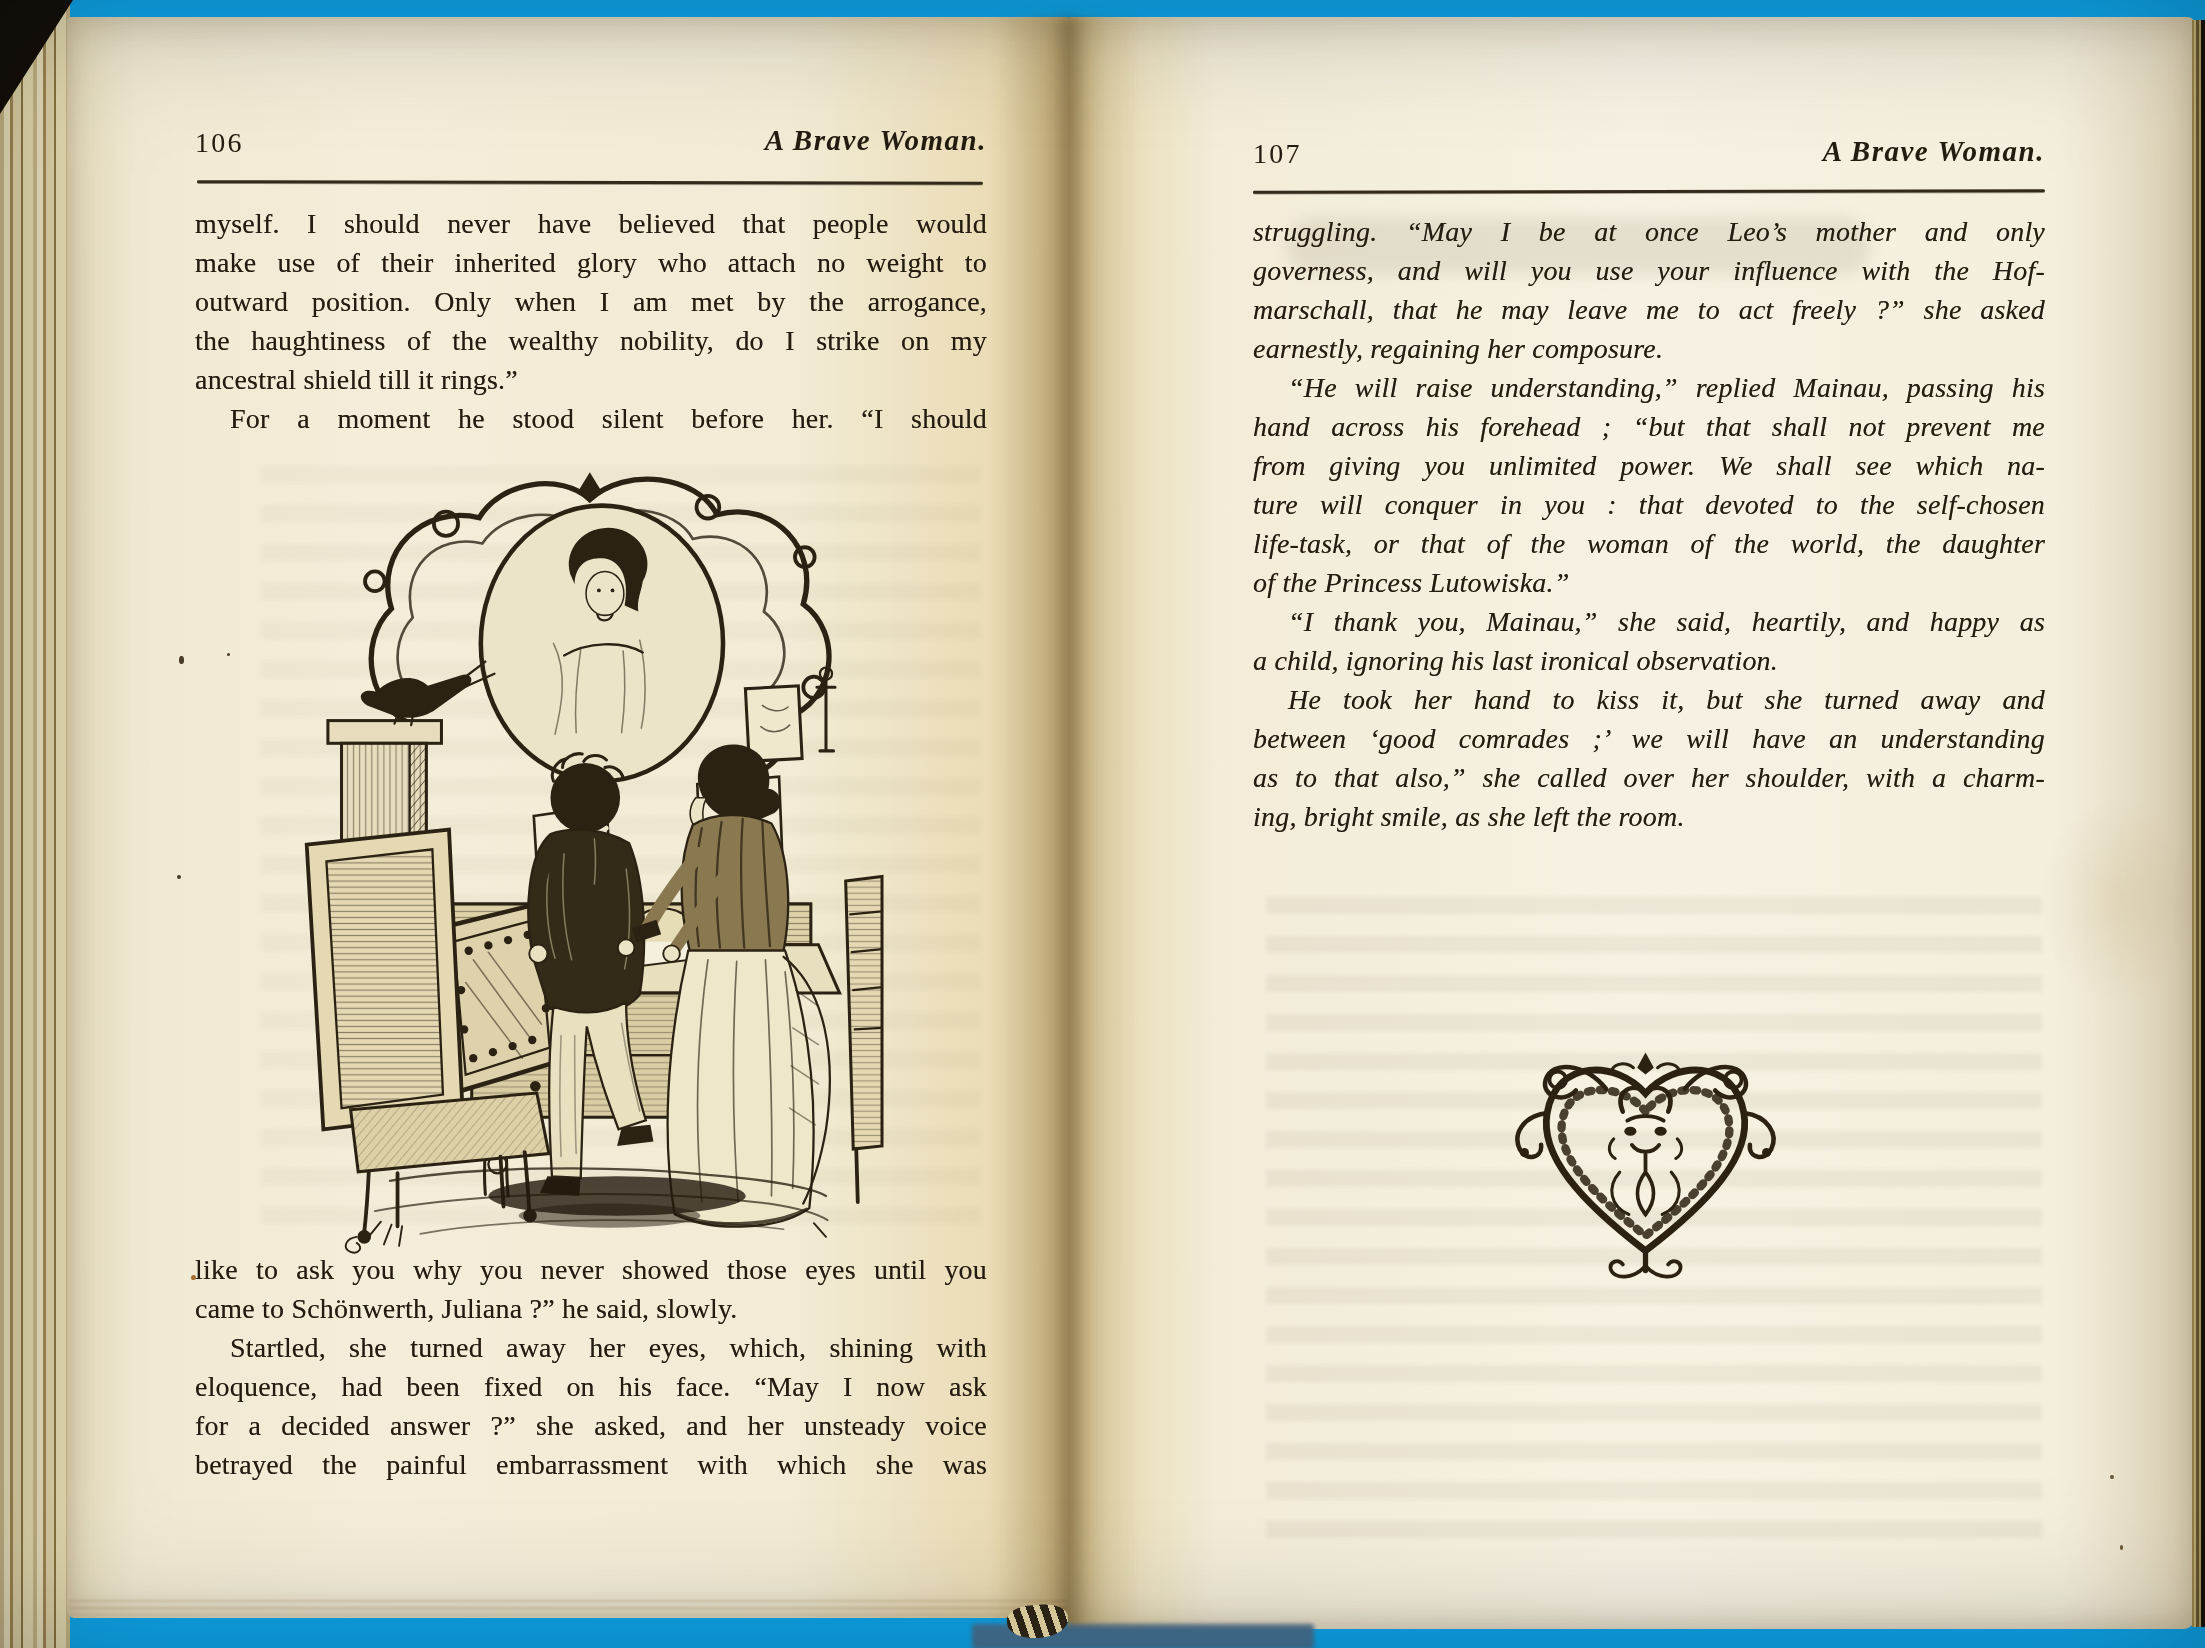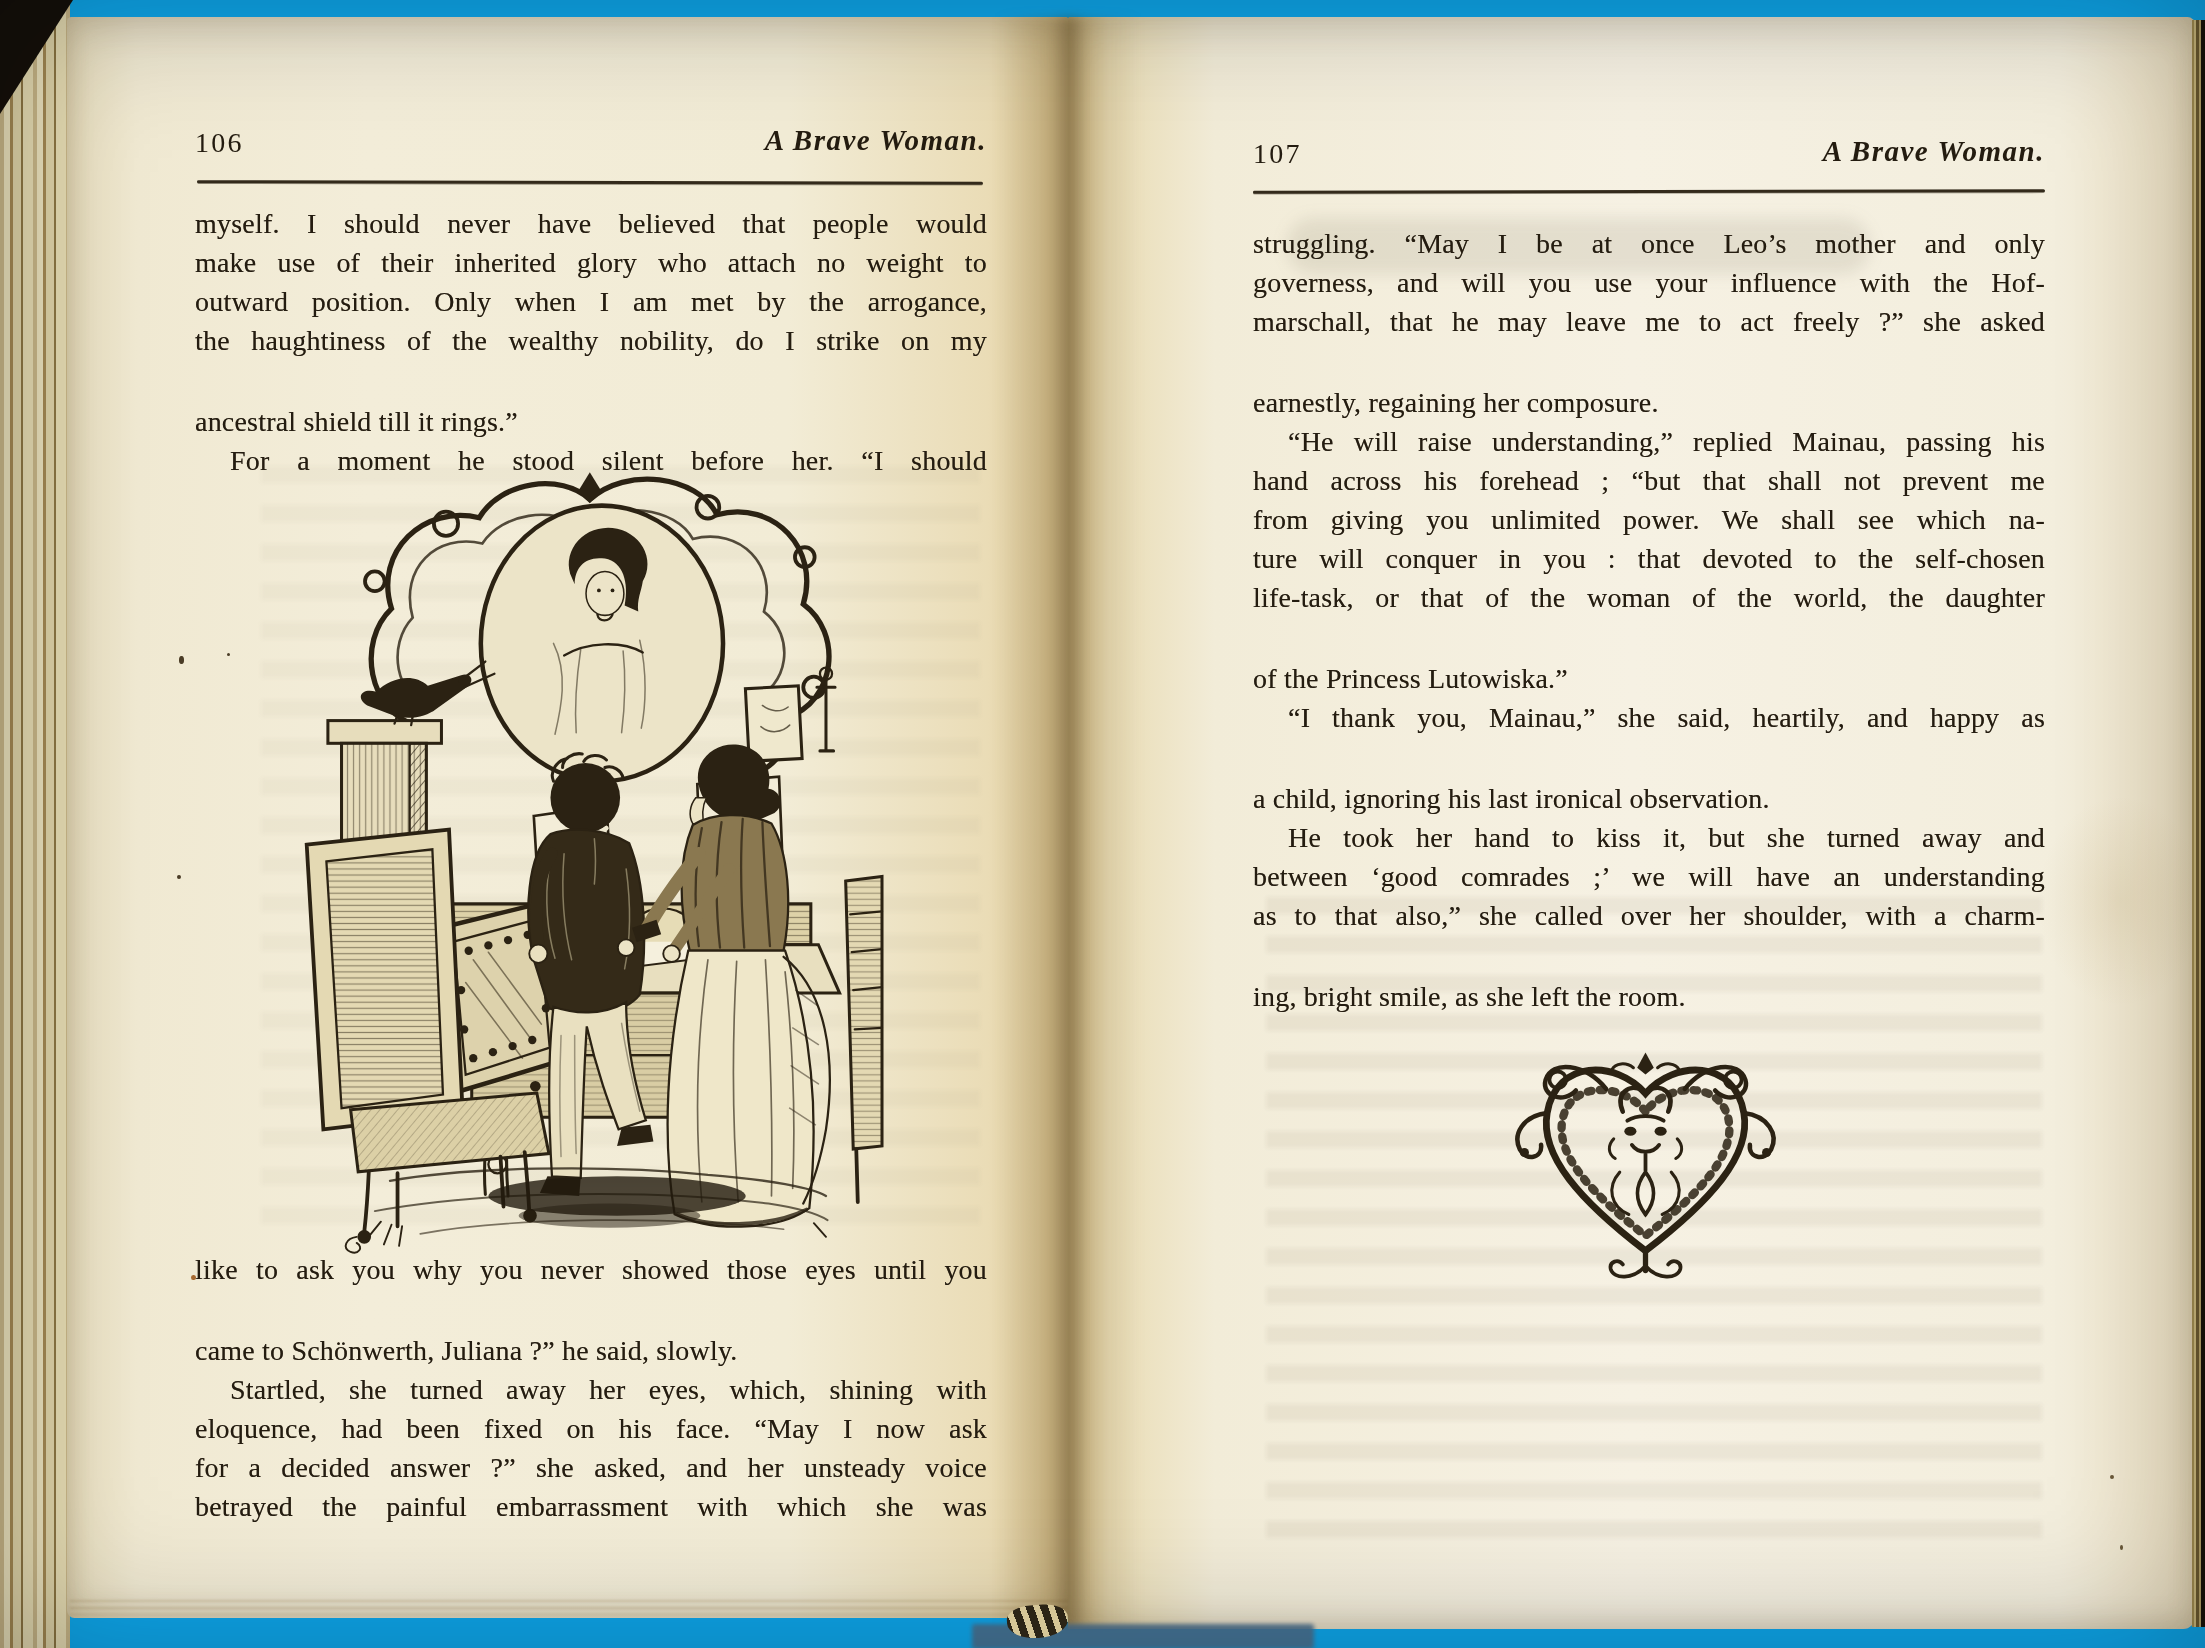--- a/index.html
+++ b/index.html
@@ -29,21 +29,21 @@
   #table-blue{position:absolute;left:972px;top:1624px;width:342px;height:25px;background:#4a6e8c;
     filter:blur(2.3px);opacity:.9;border-radius:3px;}
   #endband{position:absolute;left:1007px;top:1605px;width:61px;height:33px;z-index:6;
     background:repeating-linear-gradient(75deg,#2b2416 0 7.6px,#d5c697 7.6px 13.6px);
     border-radius:40% 40% 50% 50%;transform:rotate(-4deg);}
   
   .tcol{position:absolute;width:792px;}
   .ln{height:39px;line-height:39px;font-size:28px;letter-spacing:0.2px;white-space:normal;
       text-shadow:0 0 0.6px rgba(36,28,16,.55);}
   .j{text-align:justify;text-align-last:justify;}
-  .e{text-align:left;margin-top:42px;}
+  .e{text-align:left;}
   .ind{text-indent:35px;}
   .running{position:absolute;width:792px;text-align:right;font-style:italic;font-weight:700;
            font-size:29px;letter-spacing:1.5px;}
   .pagenum{position:absolute;font-size:28px;letter-spacing:2.3px;}
   .hrule{position:absolute;height:3px;background:#332a1b;border-radius:1.5px;box-shadow:0 0.8px 0 rgba(51,42,27,.4);}
   
   .ghost{position:absolute;pointer-events:none;filter:blur(2.3px);
     background-image:repeating-linear-gradient(180deg,rgba(127,118,88,.10) 0 16.7px,rgba(127,118,88,0) 16.7px 39px);}
   #ghost-left{left:261px;top:466px;width:719px;height:772px;opacity:.5;}
   #ghost-right{left:1266px;top:897px;width:776px;height:659px;opacity:.85;}
@@ -259,21 +259,21 @@
     <div class="ln j ind">Startled, she turned away her eyes, which, shining with</div>
     <div class="ln j">eloquence, had been fixed on his face. “May I now ask</div>
     <div class="ln j">for a decided answer ?” she asked, and her unsteady voice</div>
     <div class="ln j">betrayed the painful embarrassment with which she was</div>
   </div>
 
   <div class="running" style="left:1253px;top:135px;">A Brave Woman.</div>
   <div class="pagenum" style="left:1253px;top:138px;width:792px;">107</div>
   <div class="hrule" style="left:1253px;top:190px;width:792px;transform:rotate(-.1deg);"></div>
 
-  <div class="tcol" style="left:1253px;top:224px;">
+  <div class="tcol" style="left:1253px;top:212px;font-style:italic;">
     <div class="ln j">struggling. “May I be at once Leo’s mother and only</div>
     <div class="ln j">governess, and will you use your influence with the Hof-</div>
     <div class="ln j">marschall, that he may leave me to act freely ?” she asked</div>
     <div class="ln e">earnestly, regaining her composure.</div>
     <div class="ln j ind">“He will raise understanding,” replied Mainau, passing his</div>
     <div class="ln j">hand across his forehead ; “but that shall not prevent me</div>
     <div class="ln j">from giving you unlimited power. We shall see which na-</div>
     <div class="ln j">ture will conquer in you : that devoted to the self-chosen</div>
     <div class="ln j">life-task, or that of the woman of the world, the daughter</div>
     <div class="ln e">of the Princess Lutowiska.”</div>

